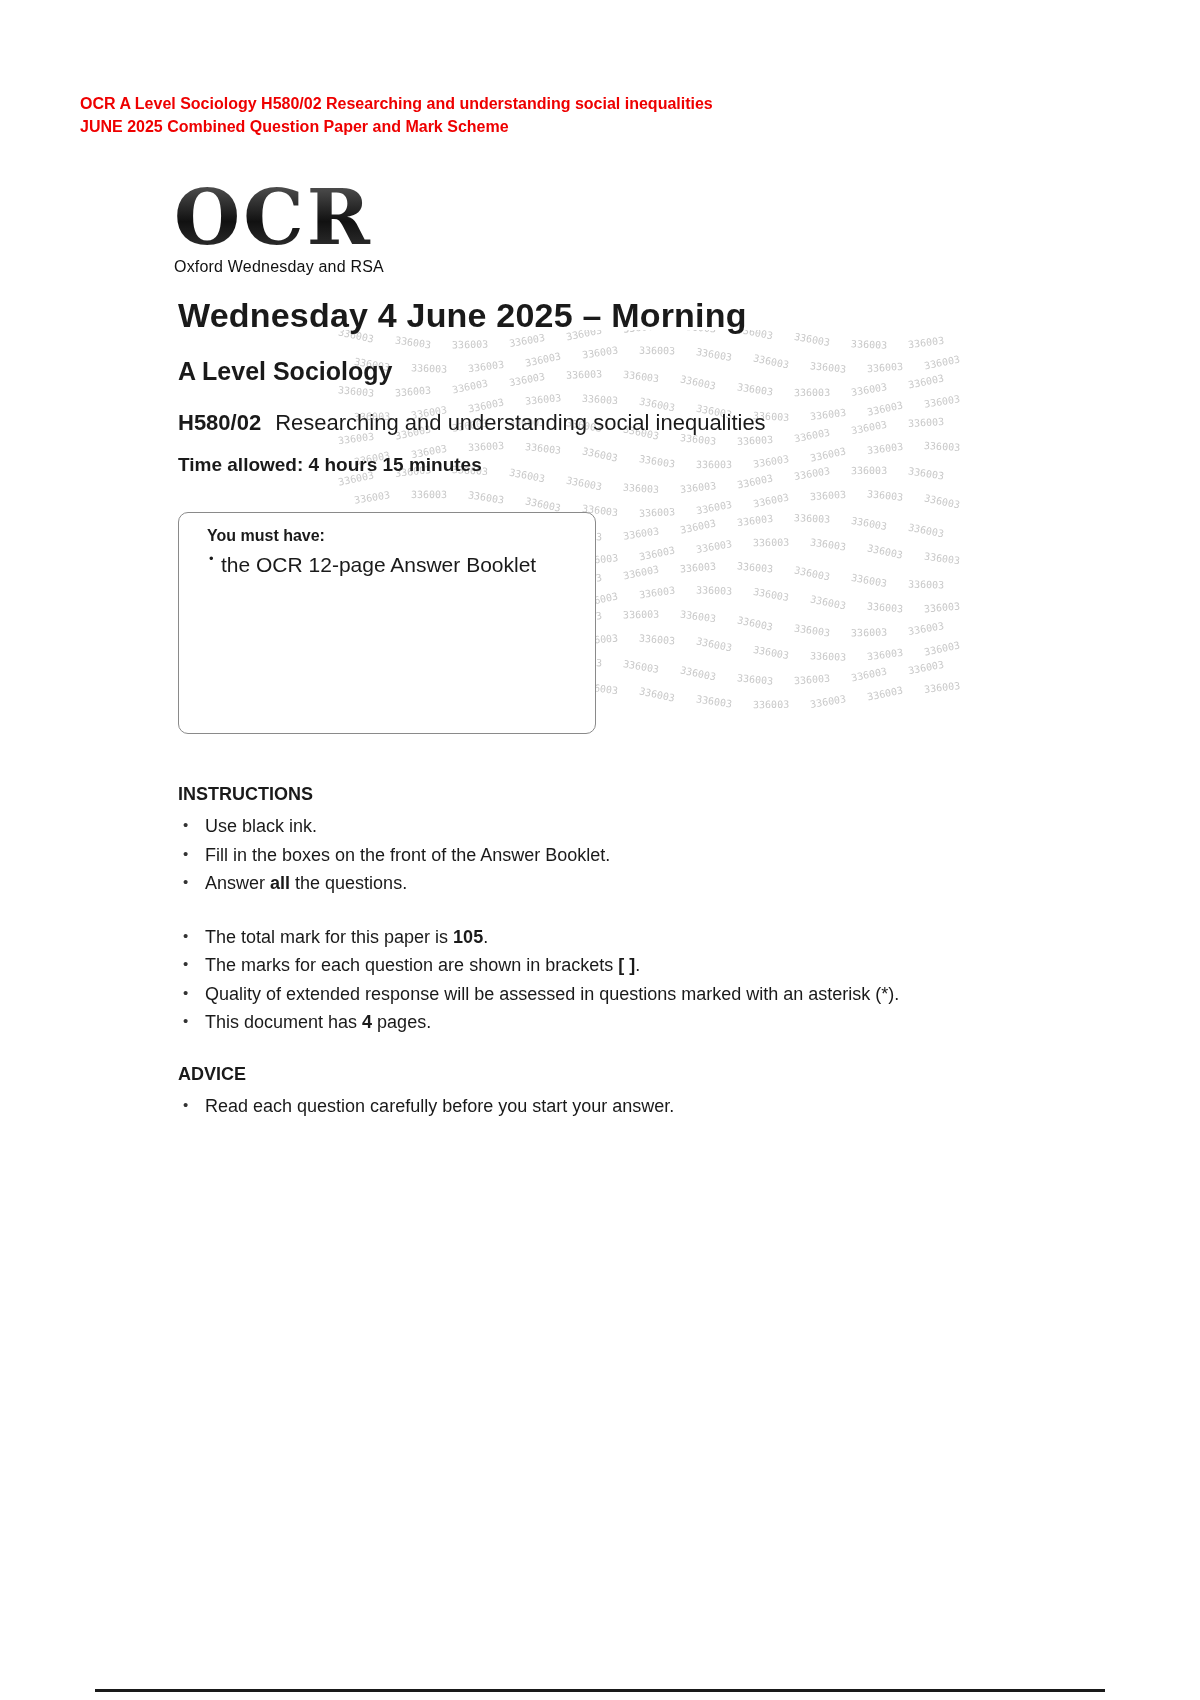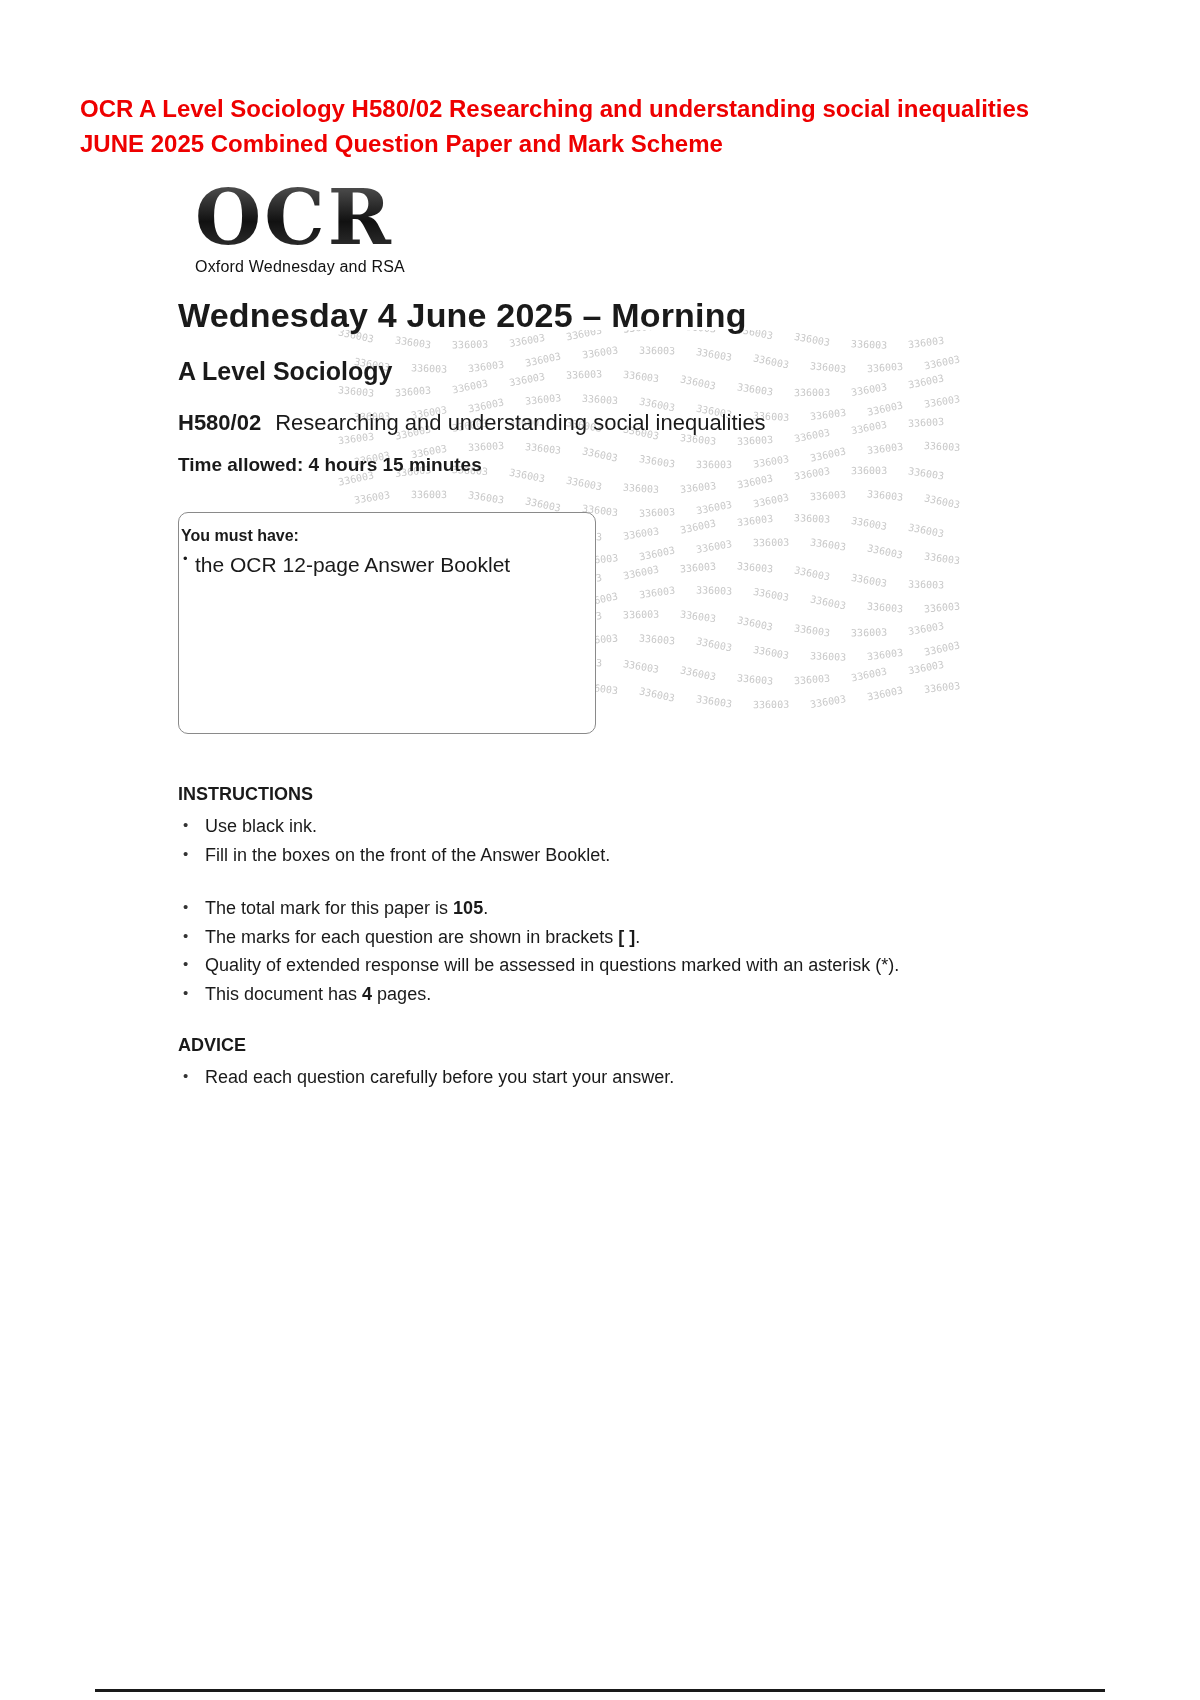--- a/index.html
+++ b/index.html
@@ -11,25 +11,25 @@
     height: 1700px;
     background: #ffffff;
     overflow: hidden;
   }
   .red-header {
     position: absolute;
     left: 80px;
     top: 92px;
     color: var(--accent, #ee0000);
     font-weight: bold;
-    font-size: 24px;
+    font-size: 16px;
     line-height: 1.45;
   }
   .content { position: relative; z-index: 1; }
-  .logo-block { position: absolute; left: 195px; top: 182px; }
+  .logo-block { position: absolute; left: 174px; top: 182px; }
   .logo-text {
     font-family: "DejaVu Serif", serif;
     font-weight: 700;
     font-size: 76px;
     line-height: 0.95;
     letter-spacing: 3px;
     color: #1c1c1c;
     background: linear-gradient(180deg, #555 0%, #111 55%, #333 100%);
     -webkit-background-clip: text;
     background-clip: text;
@@ -48,21 +48,21 @@
   .paper-line { font-size: 22px; margin-top: 24px; }
   .paper-code { font-weight: bold; margin-right: 14px; }
   .time-line { font-size: 19px; font-weight: bold; margin-top: 18px; }
   .must-box {
     margin-top: 36px;
     width: 418px;
     height: 222px;
     border: 1px solid #8a8a8a;
     border-radius: 10px;
     background: #ffffff;
-    padding: 14px 2px;
+    padding: 14px 28px;
     position: relative;
     z-index: 2;
   }
   .must-title { font-size: 16px; font-weight: bold; }
   .must-list { list-style: none; margin-top: 4px; }
   .must-list li { font-size: 21px; padding-left: 14px; position: relative; line-height: 1.5; }
   .must-list li::before { content: "•"; position: absolute; left: 2px; font-size: 13px; }
   .sections { margin-top: 50px; }
   .info-section { margin-bottom: 28px; }
   .sec-title { font-size: 18px; font-weight: bold; margin-bottom: 9px; }
@@ -307,20 +307,21 @@
           <li>the OCR 12-page Answer Booklet</li>
         </ul>
     </div>
 
     <div class="sections" id="sections">
         <section class="info-section">
           <div class="sec-title">INSTRUCTIONS</div>
           <ul class="bullets">
             <li><span>Use black ink.</span></li>
             <li><span>Fill in the boxes on the front of the Answer Booklet.</span></li>
+            <li><span>Answer </span><span class="b">all</span><span> the questions.</span></li>
           </ul>
         </section>
         <section class="info-section">
           <ul class="bullets">
             <li><span>The total mark for this paper is </span><span class="b">105</span><span>.</span></li>
             <li><span>The marks for each question are shown in brackets </span><span class="b">[  ]</span><span>.</span></li>
             <li><span>Quality of extended response will be assessed in questions marked with an asterisk (*).</span></li>
             <li><span>This document has </span><span class="b">4</span><span> pages.</span></li>
           </ul>
         </section>

